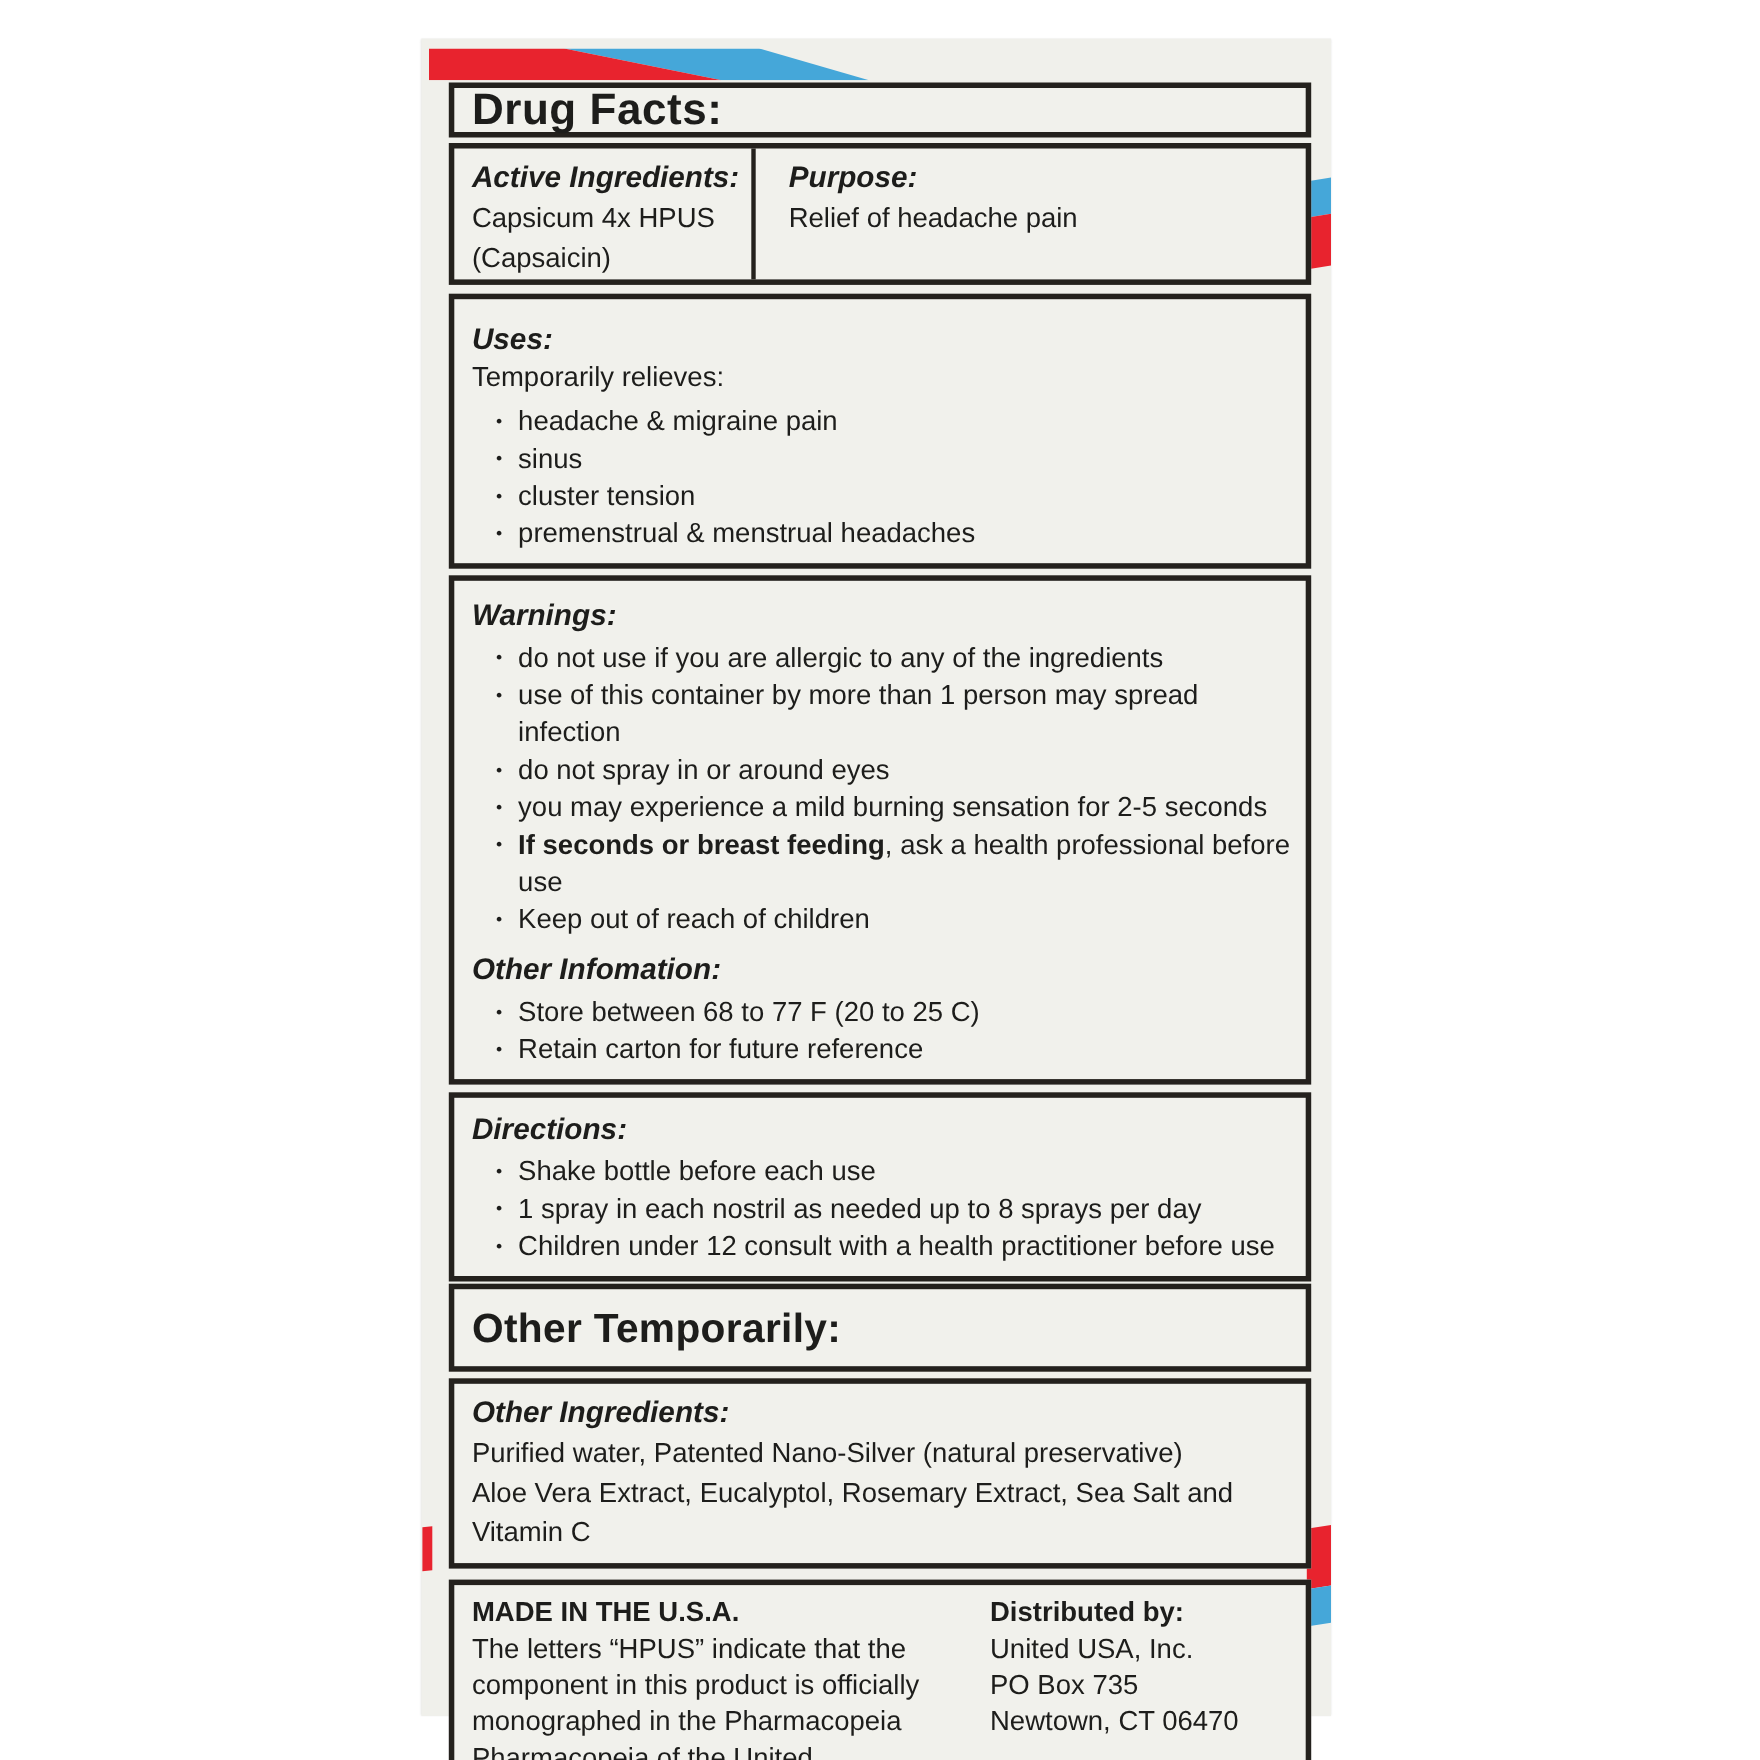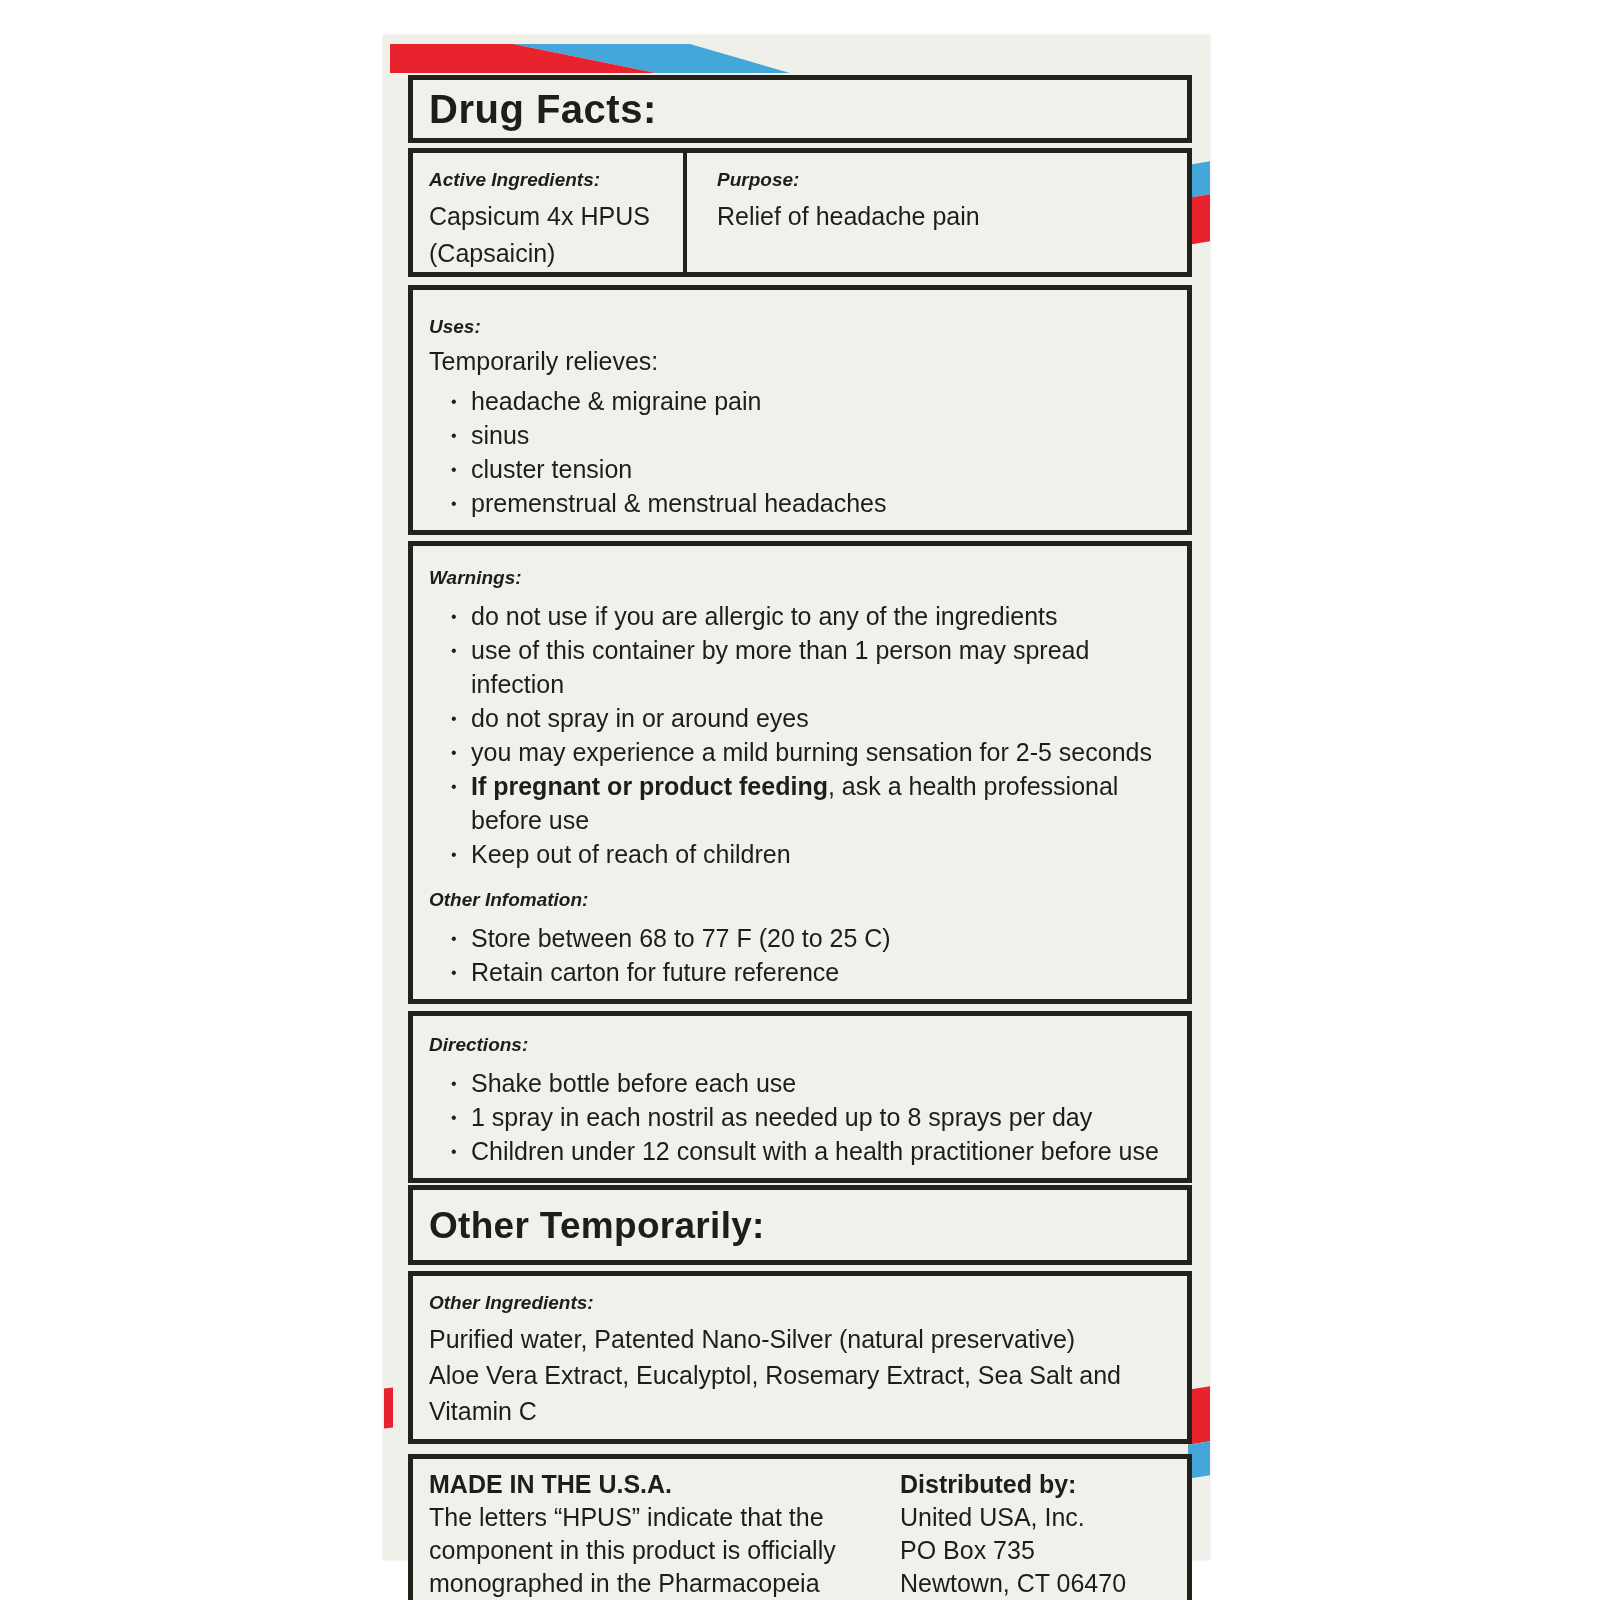--- a/index.html
+++ b/index.html
@@ -27,24 +27,24 @@
   .deco-bottom{position:absolute;left:0;top:1495px;width:340px;height:30px;}
   .deco-bottom .stripe{position:absolute;left:0;top:0;width:340px;height:30px;}
   .stripe-bot-red{background:#e8232e;clip-path:polygon(74px 2px,210px 2px,244px 28px,29px 28px);}
   .stripe-bot-blue{background:#45a7d9;clip-path:polygon(210px 2px,297px 2px,324px 28px,244px 28px);}
   
   .boxes{position:absolute;left:25px;top:40px;width:784px;}
   .box{
     box-sizing:border-box;border:5px solid #24211d;background:#f1f1ec;
     font-size:25px;line-height:33px;
   }
-  .title-box{height:68px;display:flex;align-items:center;padding:0 0 0 16px;}
+  .title-box{height:50px;display:flex;align-items:center;padding:0 0 0 16px;}
   .big-title{font-size:40px;font-weight:bold;letter-spacing:.5px;margin:0;}
   .big-title2{font-size:37px;font-weight:bold;letter-spacing:.3px;margin:0;}
-  .sec-h{font-size:19px;font-weight:bold;font-style:italic;margin:0 0 3px 0;line-height:31px;}
+  .sec-h{font-size:27px;font-weight:bold;font-style:italic;margin:0 0 3px 0;line-height:31px;}
   .box p{margin:0;}
   ul{list-style:none;margin:6px 0 0 0;padding:0;}
   li{position:relative;padding-left:42px;line-height:34px;}
   li::before{content:"\2022";position:absolute;left:22px;top:1px;font-size:16px;}
   .semib{font-weight:bold;}
   
   .box-drugfacts{margin-bottom:5px;}
   
   .box-ai{min-height:112px;margin-bottom:8px;display:flex;padding:0;}
   .col-active{width:274px;border-right:4px solid #24211d;padding:11px 8px 0 16px;box-sizing:border-box;}
@@ -121,21 +121,21 @@
       </ul>
     </section>
 
     <section class="box box-warnings">
       <h2 class="sec-h">Warnings:</h2>
       <ul>
         <li>do not use if you are allergic to any of the ingredients</li>
         <li>use of this container by more than 1 person may spread infection</li>
         <li>do not spray in or around eyes</li>
         <li>you may experience a mild burning sensation for 2-5 seconds</li>
-        <li><span class="semib">If pregnant or product feeding</span><span>, ask a health professional before use</span></li>
+        <li><span class="semib">If seconds or breast feeding</span><span>, ask a health professional before use</span></li>
         <li>Keep out of reach of children</li>
       </ul>
       <div class="subsec">
         <h2 class="sec-h">Other Infomation:</h2>
         <ul>
           <li>Store between 68 to 77 F (20 to 25 C)</li>
           <li>Retain carton for future reference</li>
         </ul>
       </div>
     </section>

